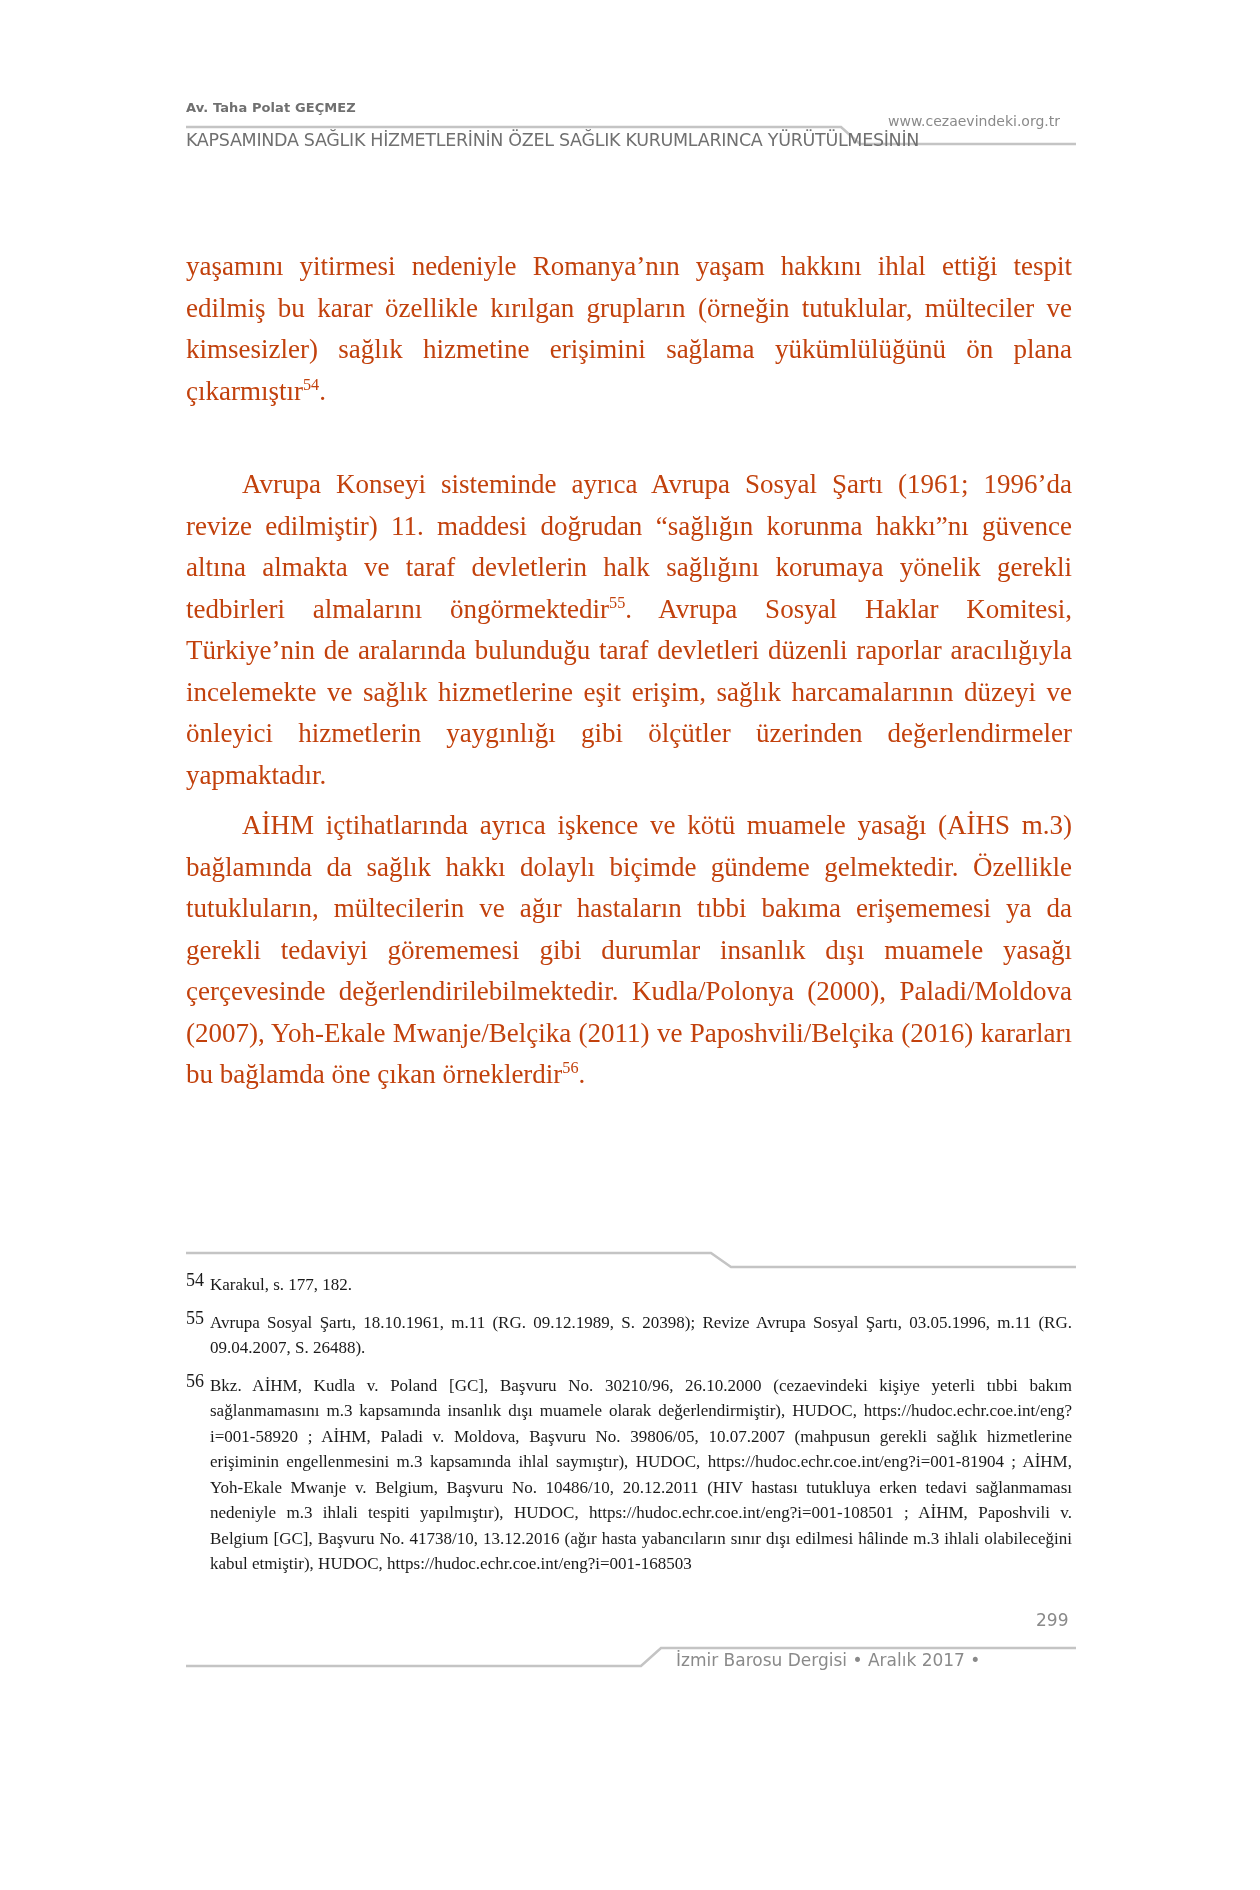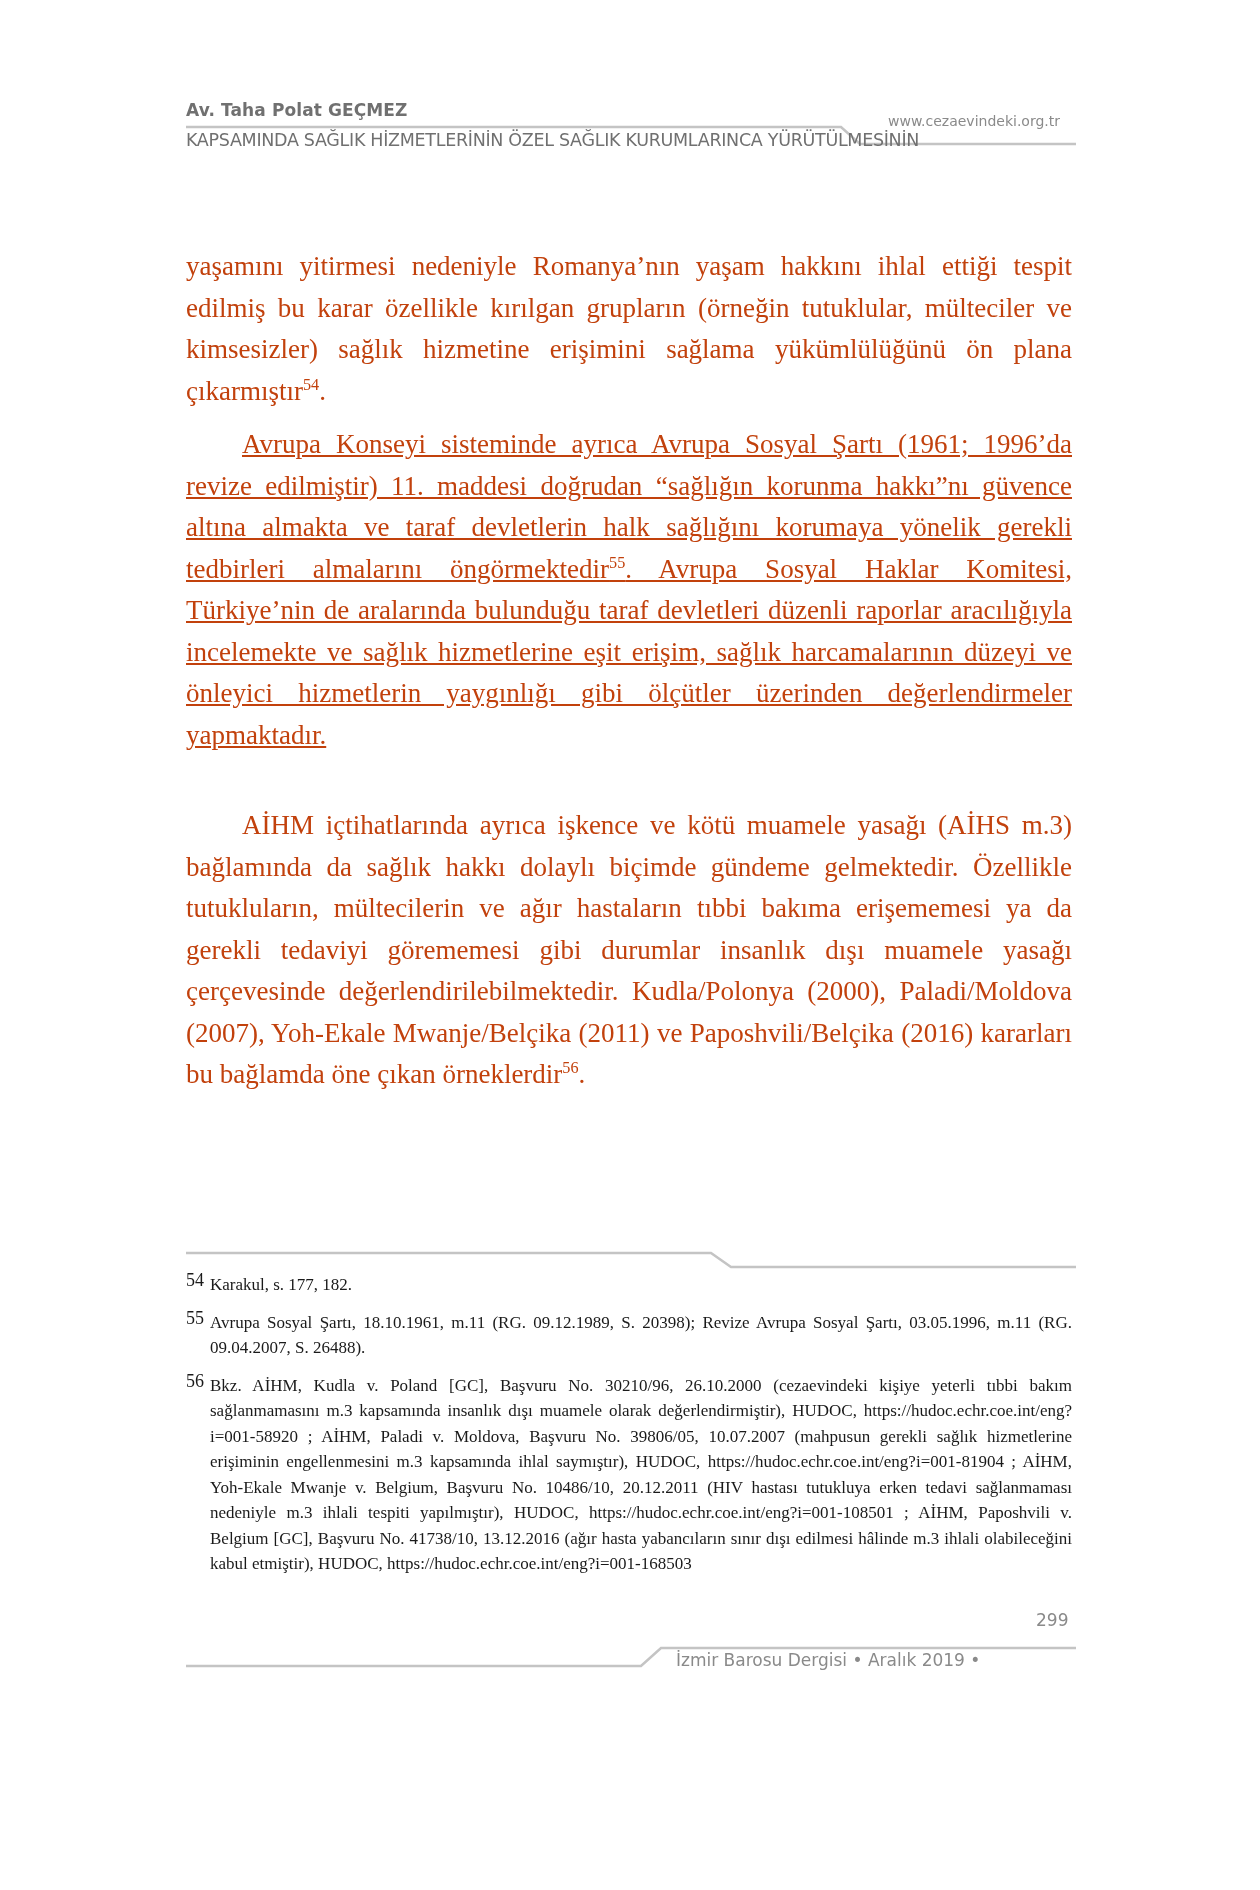--- a/index.html
+++ b/index.html
@@ -1,30 +1,30 @@
 <!DOCTYPE html>
 <html><head>
 <meta charset="utf-8">
 <style>
   html, body { margin: 0; padding: 0; background: #ffffff; }
   body { width: 1260px; height: 1890px; position: relative; overflow: hidden; }
   .page { position: absolute; left: 0; top: 0; width: 1260px; height: 1890px; background: #fff; }
 
   
-  .hdr-author { position: absolute; left: 186px; top: 100px; font-family: "DejaVu Sans", sans-serif; font-weight: bold; font-size: 17px; color: #707070; letter-spacing: 0.1px; }
+  .hdr-author { position: absolute; left: 186px; top: 100px; font-family: "DejaVu Sans", sans-serif; font-weight: bold; font-size: 13px; color: #707070; letter-spacing: 0.1px; }
   .hdr-rule { position: absolute; left: 186px; top: 124px; width: 890px; height: 24px; }
   .hdr-url { position: absolute; left: 888px; top: 113px; font-family: "DejaVu Sans", sans-serif; font-size: 14px; color: #8a8a8a; }
   .hdr-title { position: absolute; left: 186px; top: 128px; width: 860px; font-family: "DejaVu Sans", sans-serif; font-size: 17.5px; line-height: 25px; color: #707070; text-transform: uppercase; letter-spacing: -0.3px; }
   .hdr-title div { white-space: nowrap; }
 
   
   .body-text { position: absolute; left: 186px; width: 886px; font-family: "Liberation Serif", "DejaVu Serif", serif; font-size: 27px; line-height: 41.5px; color: #c2410c; text-align: justify; }
   .body-text p { margin: 0; }
   .para1 { top: 246px; }
-  .para2 { top: 424px; text-decoration: underline; }
+  .para2 { top: 464px; }
   .para3 { top: 805px; }
   .para4 { top: 1165px; }
   .indent { text-indent: 56px; }
   sup { font-size: 60%; line-height: 0; vertical-align: super; }
 
   
   .fn-rule { position: absolute; left: 186px; top: 1250px; width: 890px; height: 20px; }
   .footnotes { position: absolute; left: 186px; top: 1272px; width: 886px; font-family: "Liberation Serif", "DejaVu Serif", serif; font-size: 17px; line-height: 25.5px; color: #1a1a1a; }
   .fn { position: relative; padding-left: 24px; text-align: justify; margin-bottom: 12px; }
   .fn-num { position: absolute; left: 0; top: -4px; font-size: 18px; }
@@ -76,16 +76,16 @@
     </div>
     <div class="fn">
       <span class="fn-num">56</span>
       <span>Bkz. AİHM, Kudla v. Poland [GC], Başvuru No. 30210/96, 26.10.2000 (cezaevindeki kişiye yeterli tıbbi bakım sağlanmamasını m.3 kapsamında insanlık dışı muamele olarak değerlendirmiştir), HUDOC, https://hudoc.echr.coe.int/eng?i=001-58920 ; AİHM, Paladi v. Moldova, Başvuru No. 39806/05, 10.07.2007 (mahpusun gerekli sağlık hizmetlerine erişiminin engellenmesini m.3 kapsamında ihlal saymıştır), HUDOC, https://hudoc.echr.coe.int/eng?i=001-81904 ; AİHM, Yoh-Ekale Mwanje v. Belgium, Başvuru No. 10486/10, 20.12.2011 (HIV hastası tutukluya erken tedavi sağlanmaması nedeniyle m.3 ihlali tespiti yapılmıştır), HUDOC, https://hudoc.echr.coe.int/eng?i=001-108501 ; AİHM, Paposhvili v. Belgium [GC], Başvuru No. 41738/10, 13.12.2016 (ağır hasta yabancıların sınır dışı edilmesi hâlinde m.3 ihlali olabileceğini kabul etmiştir), HUDOC, https://hudoc.echr.coe.int/eng?i=001-168503</span>
     </div>
   </div>
 
   <svg class="ftr-rule" width="890" height="26" viewBox="0 0 890 26">
     <polyline points="0,22 455,22 475,4 890,4" fill="none" stroke="#c4c4c4" stroke-width="2.5"></polyline>
   </svg>
-  <div class="ftr-journal">İzmir Barosu Dergisi • Aralık 2019 •</div>
+  <div class="ftr-journal">İzmir Barosu Dergisi • Aralık 2017 •</div>
   <div class="ftr-page">299</div>
 
 </div>
 
 </body></html>

